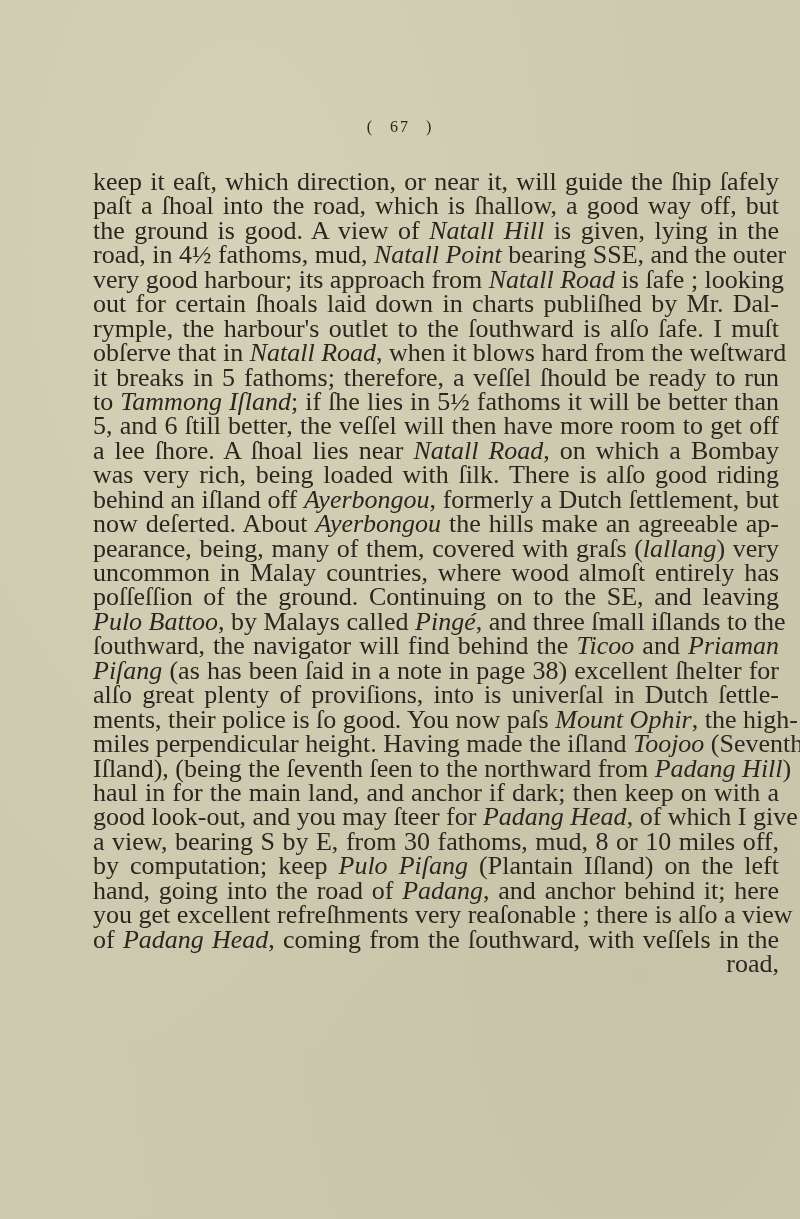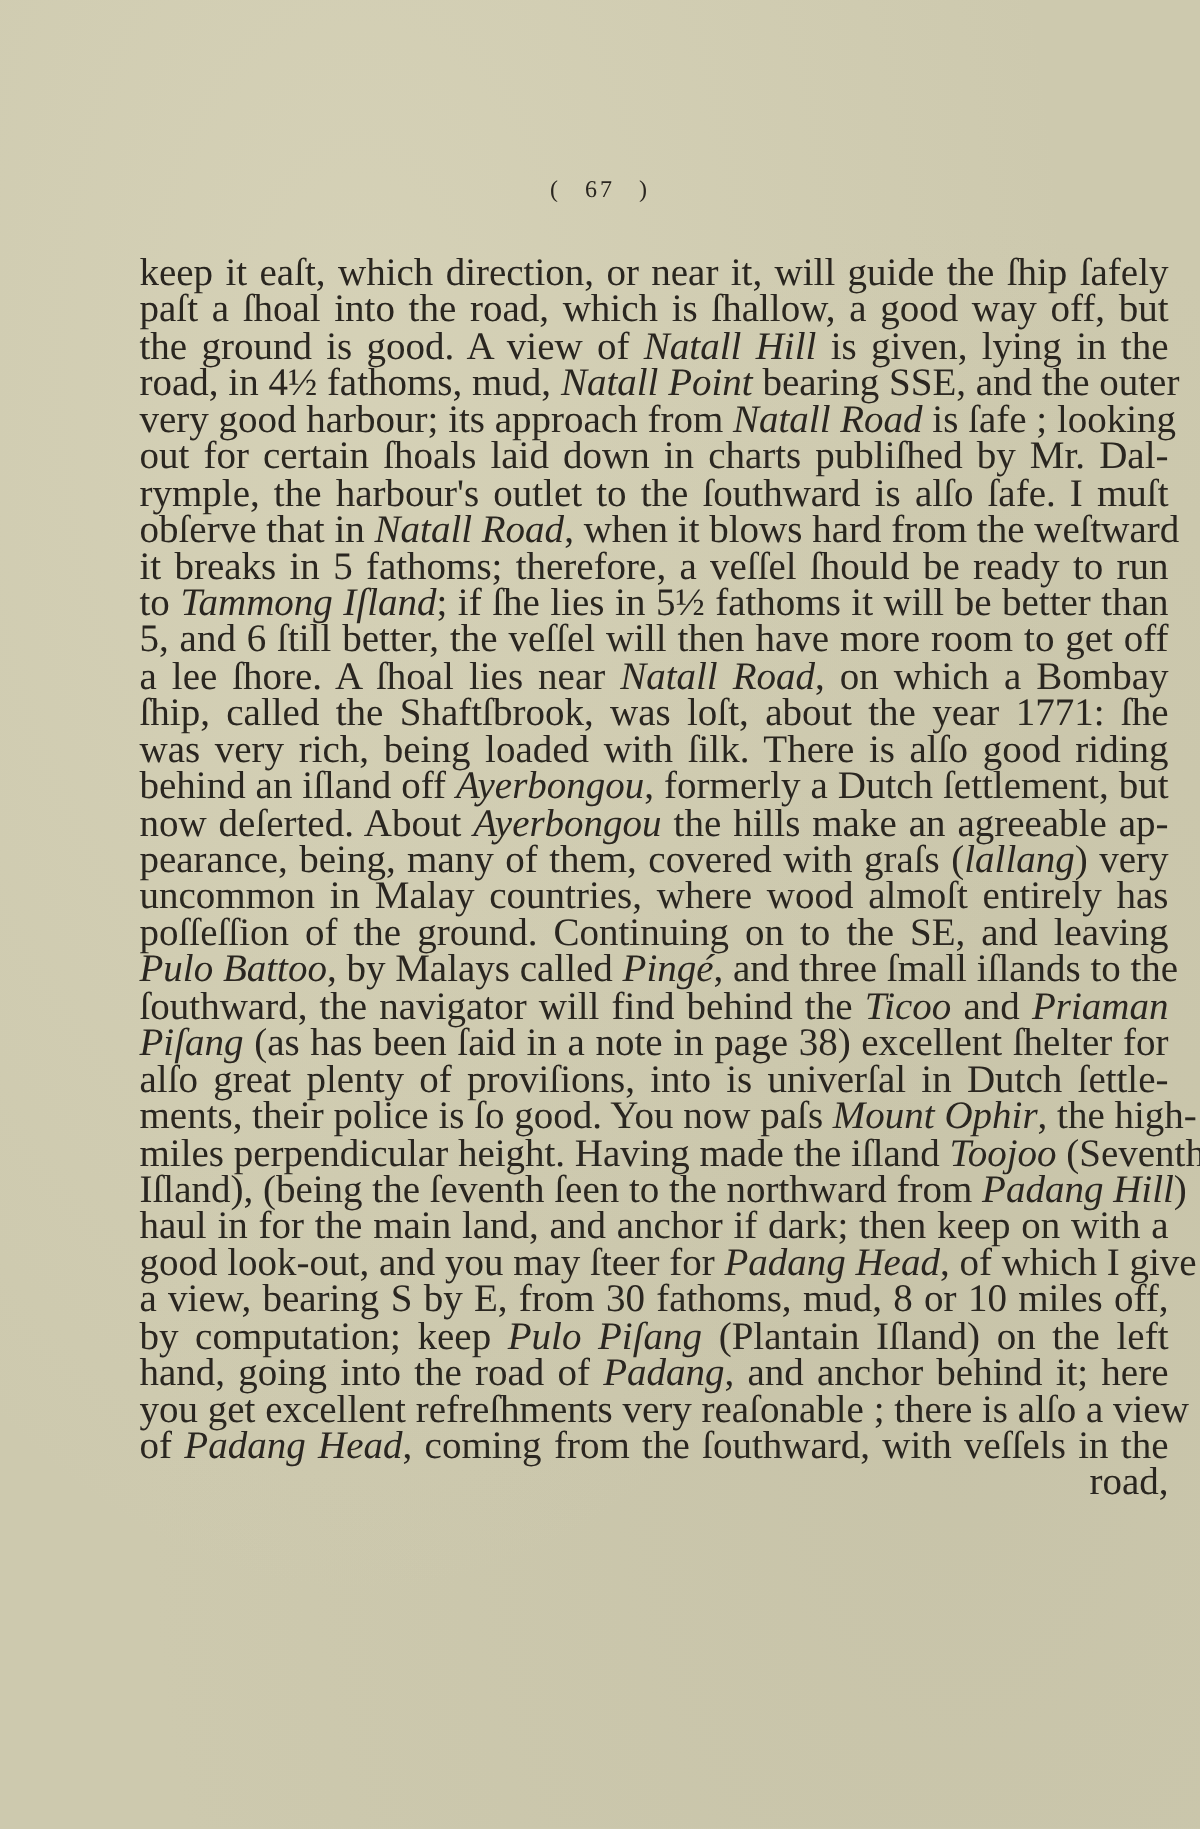--- a/index.html
+++ b/index.html
@@ -40,21 +40,20 @@
       <span class="line">the ground is good.  A view of <i>Natall Hill</i> is given, lying in the</span>
       <span class="line">road, in 4½ fathoms, mud, <i>Natall Point</i> bearing SSE, and the outer</span>
       <span class="line">very good harbour; its approach from <i>Natall Road</i> is ſafe ; looking</span>
       <span class="line">out for certain ſhoals laid down in charts publiſhed by Mr. Dal-</span>
       <span class="line">rymple, the harbour's outlet to the ſouthward is alſo ſafe.  I muſt</span>
       <span class="line">obſerve that in <i>Natall Road</i>, when it blows hard from the weſtward</span>
       <span class="line">it breaks in 5 fathoms; therefore, a veſſel ſhould be ready to run</span>
       <span class="line">to <i>Tammong Iſland</i>; if ſhe lies in 5½ fathoms it will be better than</span>
       <span class="line">5, and 6 ſtill better, the veſſel will then have more room to get off</span>
       <span class="line">a lee ſhore.  A ſhoal lies near <i>Natall Road</i>, on which a Bombay</span>
-      <span class="line">ſhip, called the Shaftſbrook, was loſt, about the year 1771: ſhe</span>
       <span class="line">was very rich, being loaded with ſilk.  There is alſo good riding</span>
       <span class="line">behind an iſland off <i>Ayerbongou</i>, formerly a Dutch ſettlement, but</span>
       <span class="line">now deſerted.  About <i>Ayerbongou</i> the hills make an agreeable ap-</span>
       <span class="line">pearance, being, many of them, covered with graſs (<i>lallang</i>) very</span>
       <span class="line">uncommon in Malay countries, where wood almoſt entirely has</span>
       <span class="line">poſſeſſion of the ground.  Continuing on to the SE, and leaving</span>
       <span class="line"><i>Pulo Battoo</i>, by Malays called <i>Pingé</i>, and three ſmall iſlands to the</span>
       <span class="line">ſouthward, the navigator will find behind the <i>Ticoo</i> and <i>Priaman</i></span>
       <span class="line"><i>Piſang</i> (as has been ſaid in a note in page 38) excellent ſhelter for</span>
       <span class="line">alſo great plenty of proviſions, into is univerſal in Dutch ſettle-</span>

